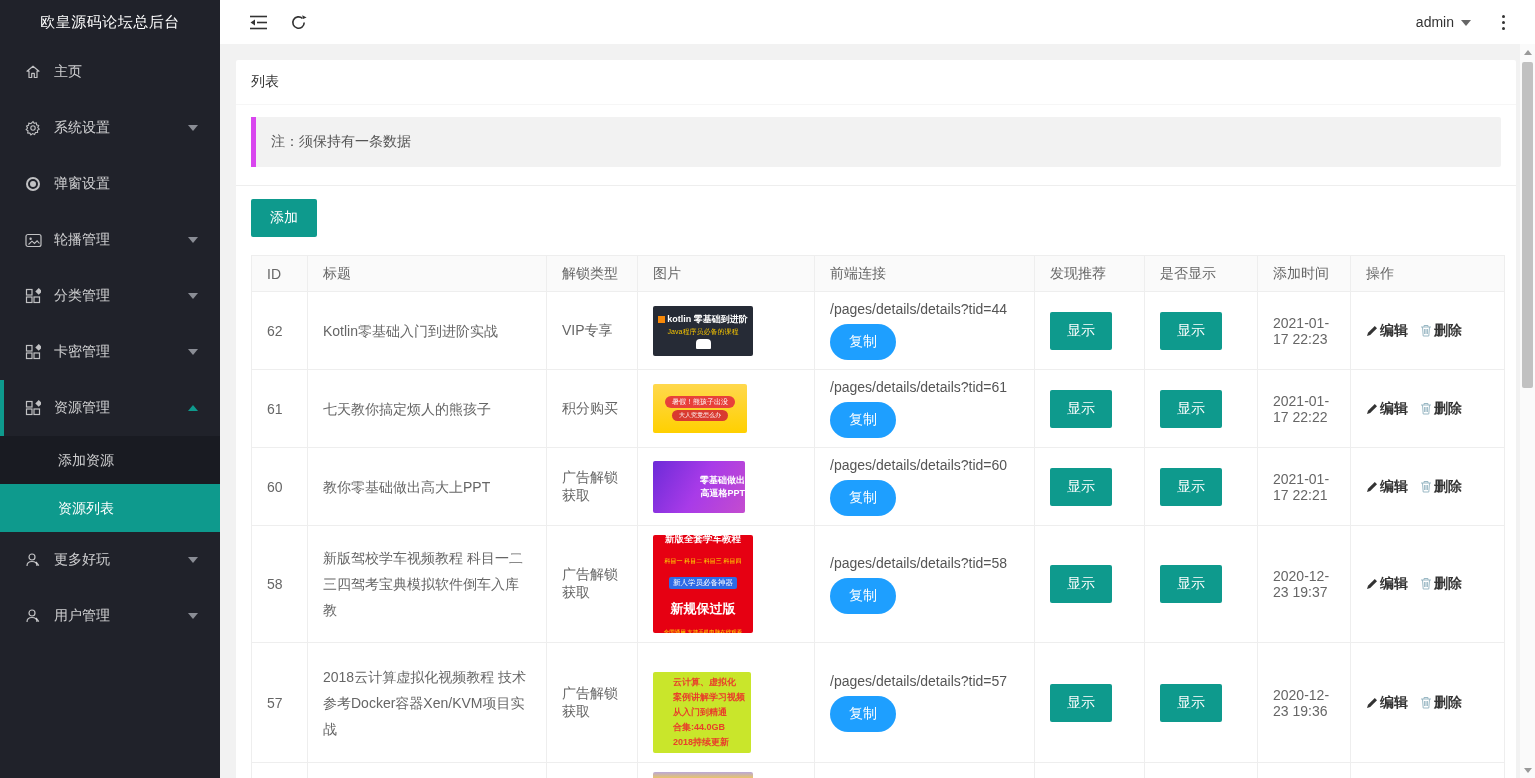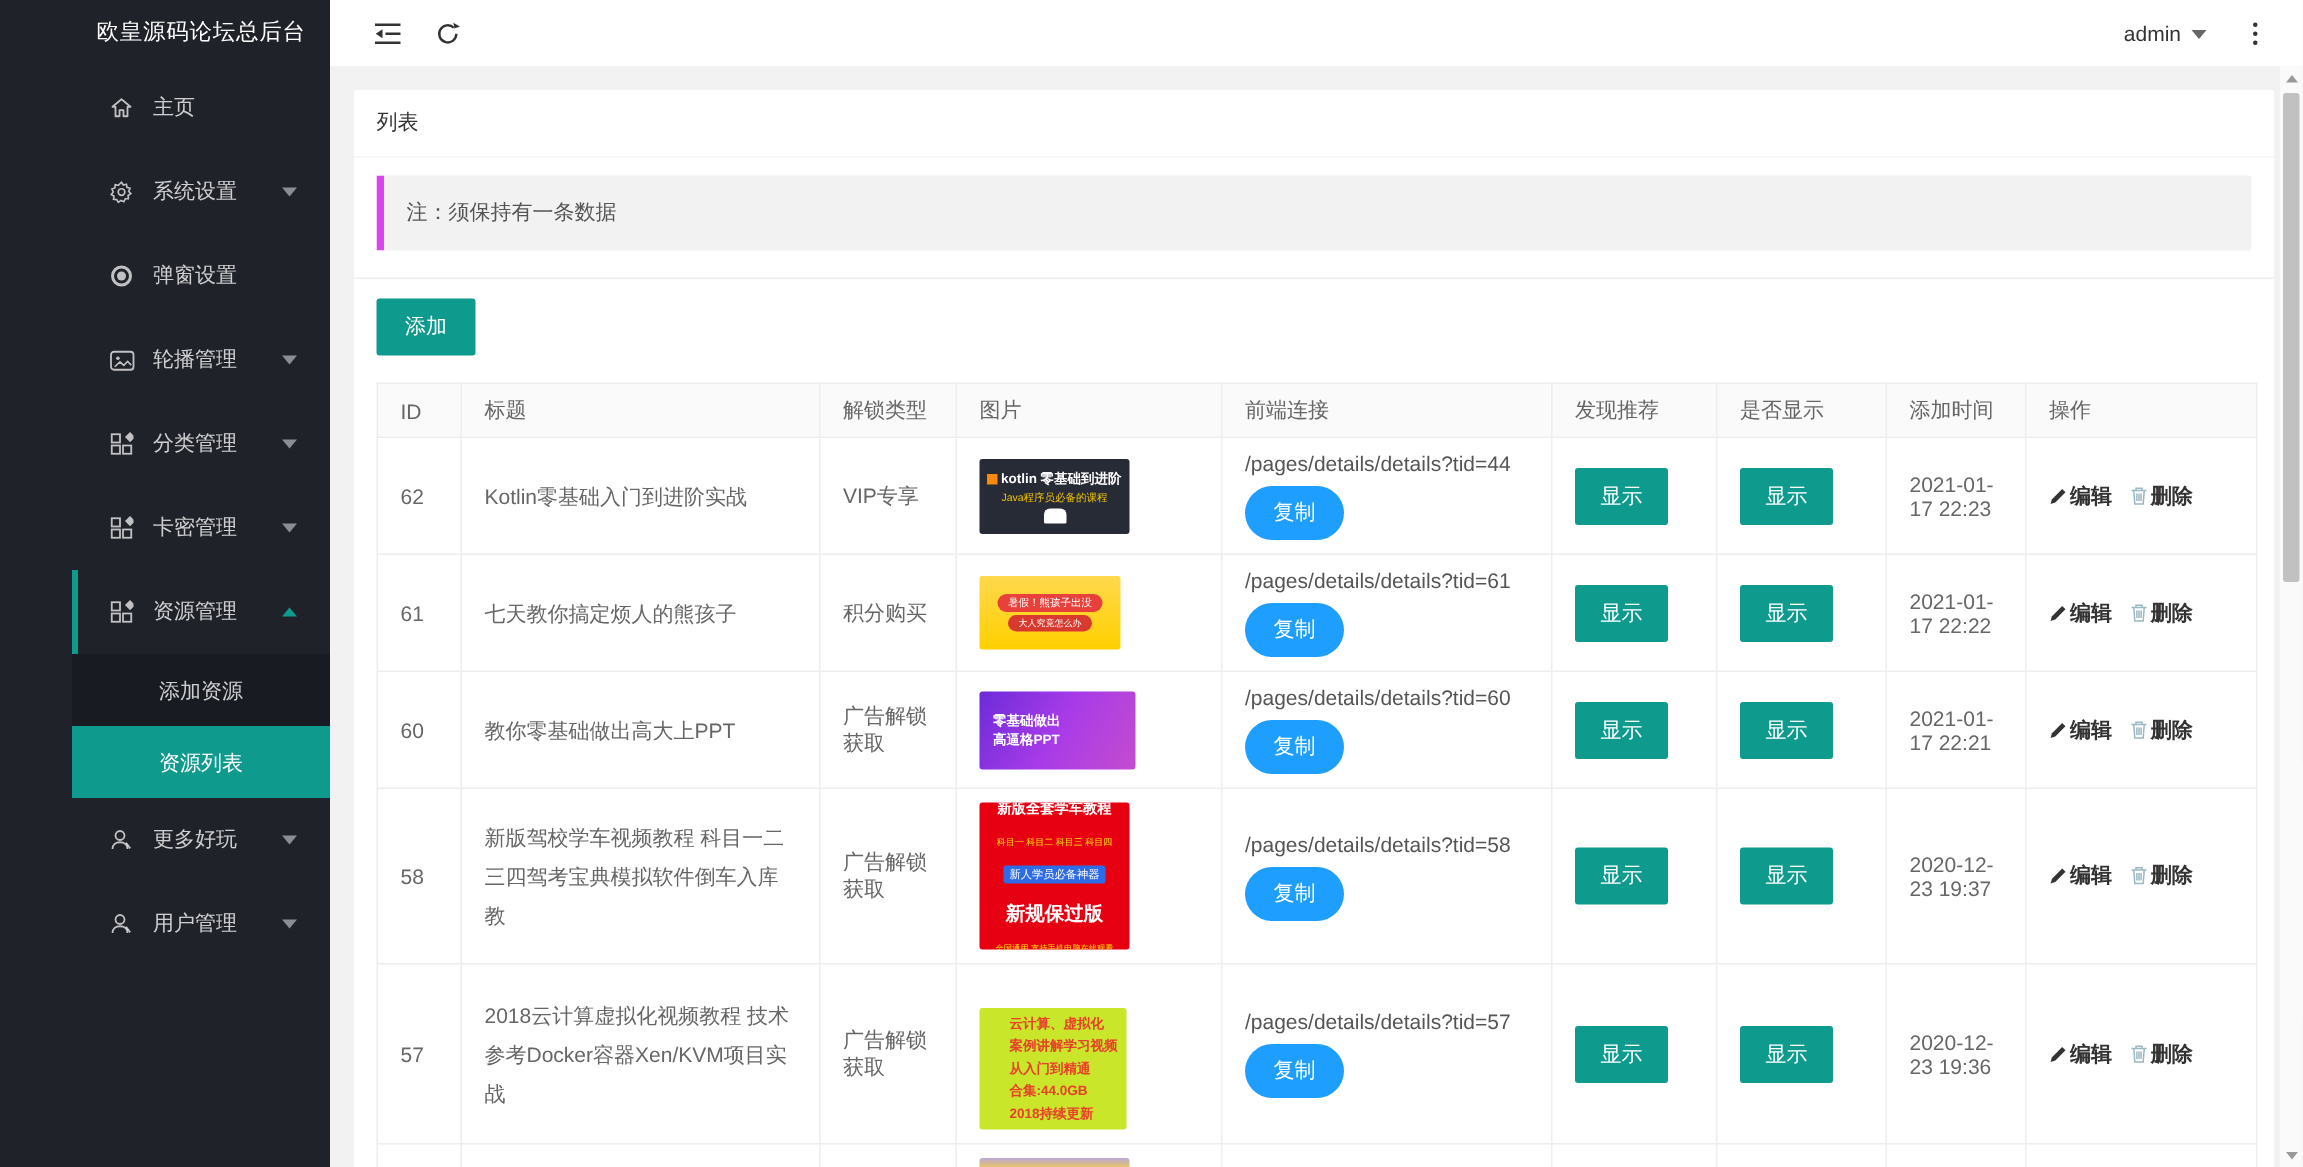--- a/index.html
+++ b/index.html
@@ -1,21 +1,21 @@
 <!DOCTYPE html>
 <html><head>
 <meta charset="utf-8">
 <style>
   * { box-sizing: border-box; margin: 0; padding: 0; }
   html,body { width:1535px; height:778px; overflow:hidden;
     font-family:"Liberation Sans","DejaVu Sans",sans-serif; background:#F2F2F2; }
 
   
   .sidebar { position:absolute; left:0; top:0; width:220px; height:778px;
-    background:#20222A; z-index:5;padding-left:48px; }
+    background:#20222A; z-index:5; }
   .logo { height:44px; line-height:44px; text-align:center; color:#fff;
     font-size:15px; letter-spacing:.5px; }
   .side-item { height:56px; display:flex; align-items:center; padding:0 22px 0 24px;
     color:rgba(255,255,255,.78); font-size:14px; cursor:pointer; position:relative; }
   .side-item .micon { width:18px; height:18px; margin-right:12px; display:flex;
     align-items:center; justify-content:center; color:rgba(255,255,255,.72); flex:none; }
   .side-item .lbl { flex:1; }
   .chev { width:0; height:0; border-left:5px solid transparent; border-right:5px solid transparent; }
   .chev.down { border-top:6px solid #8A8D95; }
   .chev.up { border-bottom:6px solid #0E9A8D; }
@@ -75,22 +75,22 @@
   .thumb { display:flex; flex-direction:column; align-items:center; justify-content:center;
     overflow:hidden; border-radius:2px; }
   .t62 { width:100px; height:50px; background:#262B36; }
   .t62 .l1 { font-size:9px; font-weight:bold; color:#fff; display:flex; align-items:center; gap:2px; }
   .kdot { width:7px; height:7px; background:#F88909; display:inline-block; flex:none; }
   .t62 .l2 { font-size:7px; color:#F5C400; margin-top:1px; }
   .robot { width:15px; height:10px; background:#fff; border-radius:4px 4px 1px 1px; margin-top:2px; }
   .t61 { width:94px; height:49px; background:linear-gradient(180deg,#FFD84D,#FFD000); gap:2px; }
   .t61 .chip { background:#E8403A; color:#fff; font-size:7px; padding:1px 7px; border-radius:7px; white-space:nowrap; }
   .t61 .chip.small { font-size:6px; background:#D93A30; }
-  .t60 { width:104px; height:52px; background:linear-gradient(120deg,#6D2BD8,#A83BE8,#C44CCF);
-    align-items:flex-start; padding-left:9px; }
+  .t60 { width:92px; height:52px; background:linear-gradient(120deg,#6D2BD8,#A83BE8,#C44CCF);
+    align-items:flex-end; padding-left:9px; }
   .t60 .l { font-size:9px; font-weight:bold; color:#fff; line-height:13px; }
   .t58 { width:100px; height:98px; background:#E60012; gap:11px; }
   .t58 .l1 { font-size:9.5px; font-weight:bold; color:#fff; white-space:nowrap; }
   .t58 .l2 { font-size:6px; color:#FFE400; white-space:nowrap; }
   .t58 .l3 { font-size:7.5px; color:#fff; background:#2E6BE6; padding:1px 4px; border-radius:2px; white-space:nowrap; }
   .t58 .l4 { font-size:13px; font-weight:bold; color:#fff; white-space:nowrap; }
   .t58 .l5 { font-size:5.5px; color:#FFE400; white-space:nowrap; }
   .t57 { width:98px; height:81px; background:#C9E62B; align-items:flex-start; padding-left:20px;margin-top:20px; }
   .t57 .l { font-size:9px; font-weight:bold; color:#E8402A; line-height:15px; white-space:nowrap; }
   .tnext { width:100px; height:90px;

